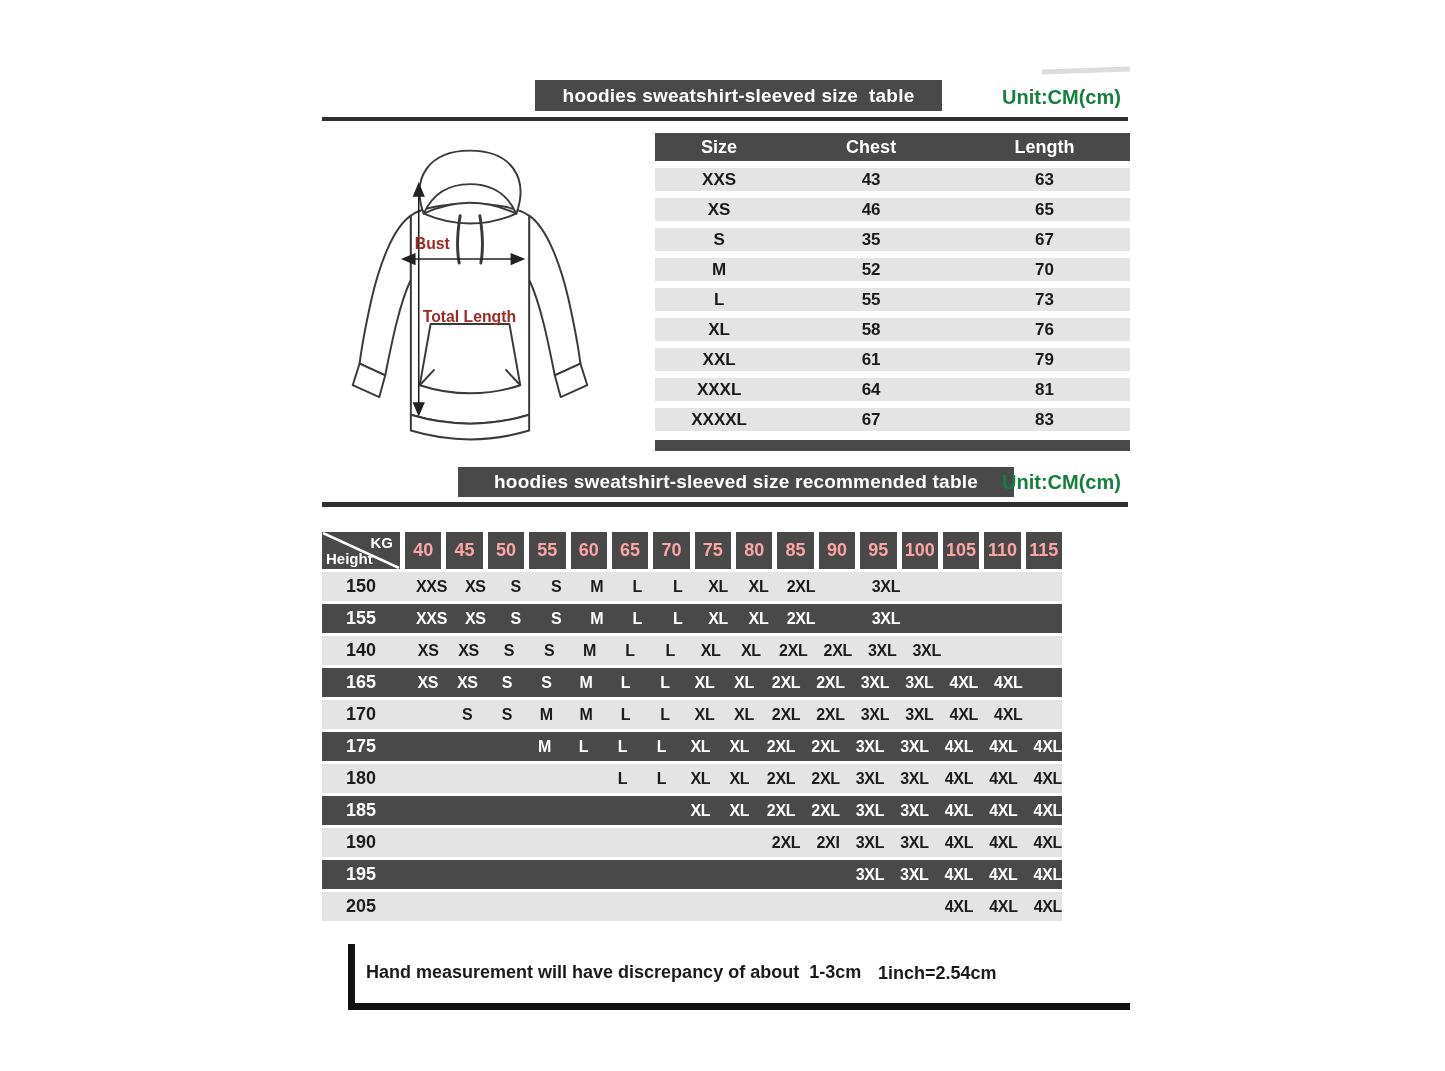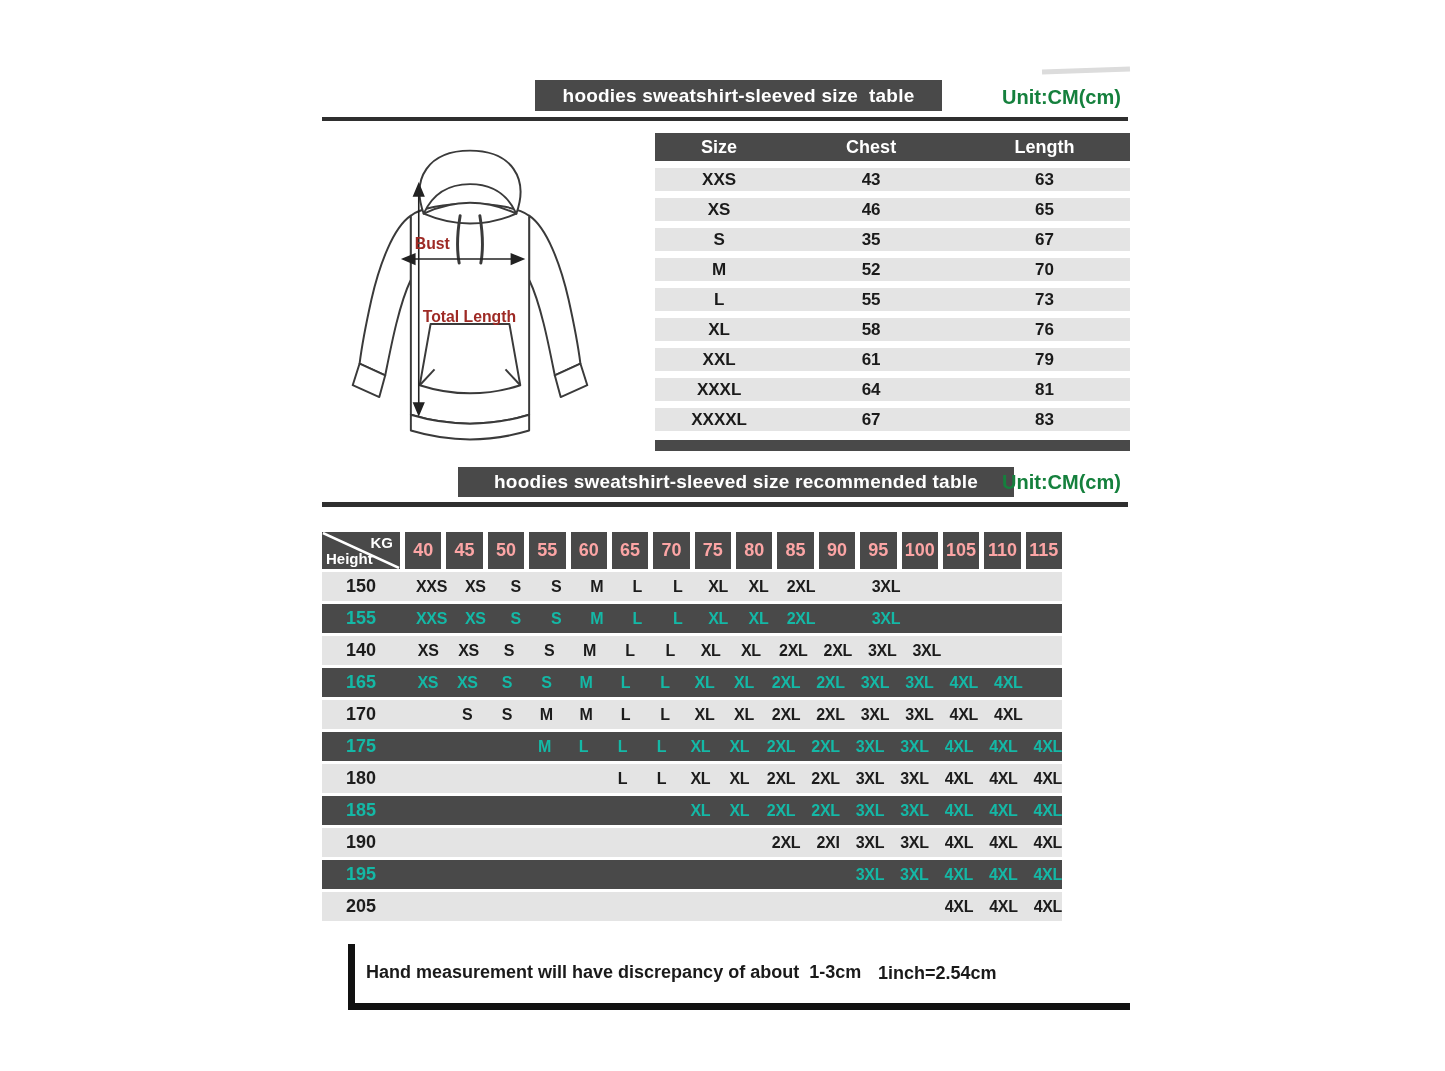--- a/index.html
+++ b/index.html
@@ -33,21 +33,21 @@
 
   
   .table2{position:absolute;left:322px;top:532px;width:740px;}
   .t2-headrow{display:flex;column-gap:5px;height:37px;}
   .t2-corner{position:relative;width:78px;flex:none;background:#494949;color:#fff;overflow:hidden;}
   .t2-corner .kg{position:absolute;right:7px;top:2px;font-size:15px;}
   .t2-corner .hgt{position:absolute;left:4px;bottom:2px;font-size:15px;}
   .t2-hcell{flex:1;background:#494949;color:#fca5a5;display:flex;align-items:center;justify-content:center;font-size:18px;}
   .t2-row{display:flex;column-gap:5px;height:29px;margin-top:3px;align-items:center;gap:16px;}
   .t2-row.light{background:#e4e4e4;color:#1c1c1c;}
-  .t2-row.dark{background:#494949;color:#14b8a6;}
+  .t2-row.dark{background:#494949;color:#ffffff;}
   .t2-height{width:78px;flex:none;text-align:center;font-size:18px;}
   .t2-cell{flex:1;text-align:center;font-size:16px;letter-spacing:-.3px;}
 
   
   .f-vbar{position:absolute;left:348px;top:944px;width:7px;height:66px;background:#111;}
   .f-hbar{position:absolute;left:348px;top:1003px;width:782px;height:7px;background:#111;}
   .f-note{position:absolute;left:366px;top:962px;font-size:18px;}
   .f-conv{position:absolute;left:878px;top:963px;font-size:18px;}
 </style>
 </head>

